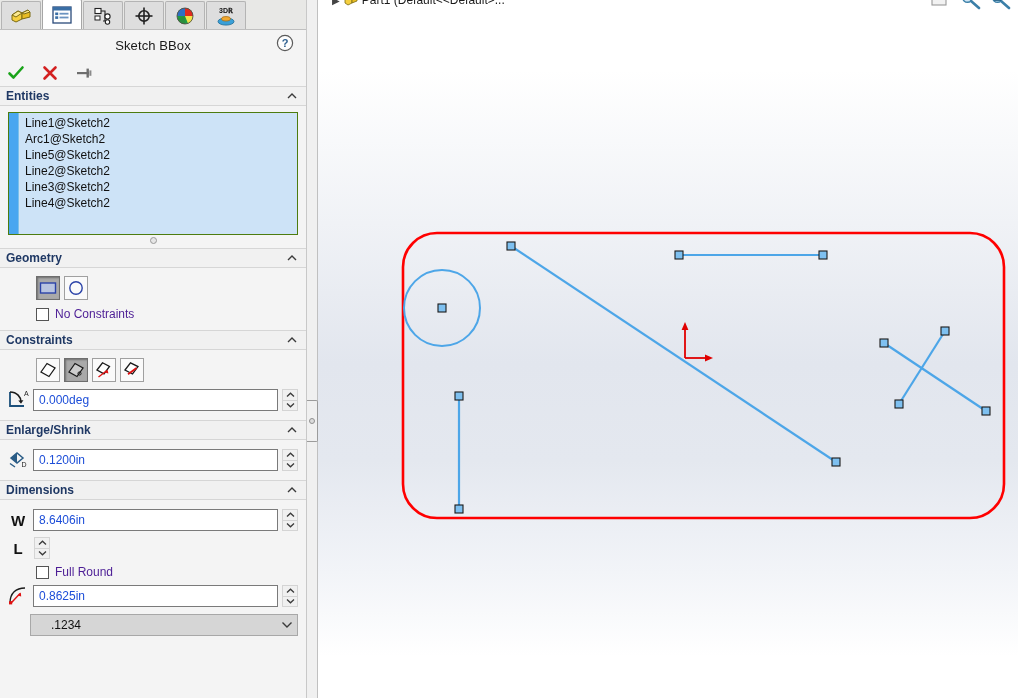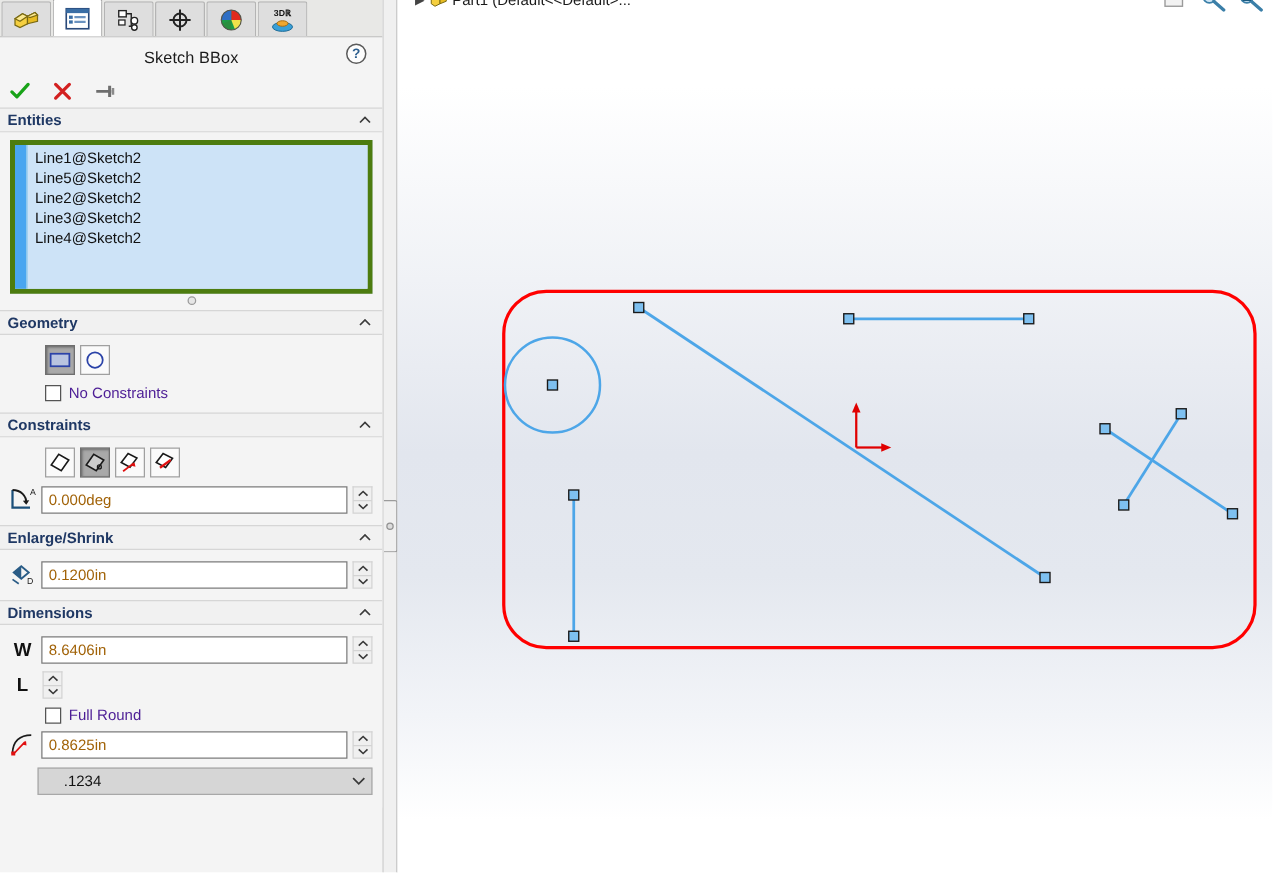--- a/index.html
+++ b/index.html
@@ -87,21 +87,21 @@
     flex: 1;
   }
   .chevron { width: 12px; height: 12px; }
 
   .section-body { background: #f4f4f4; padding: 6px 0; }
 
   
   #entities-body { padding: 6px 8px 2px 8px; position: relative; }
   #entities-listbox {
     display: flex;
-    border: 4px solid #4d7c0f;
+    border: 1px solid #4d7c0f;
     height: 123px;
     background: #cfe4f7;
   }
   #entities-accent { width: 9px; background: #49a6f0; flex: 0 0 9px; }
   #entities-list {
     flex: 1;
     background: #cde3f7;
     border-left: 1px solid #7cc0ea;
     padding: 2px 0 0 4px;
     overflow: hidden;
@@ -164,21 +164,21 @@
     display: flex; align-items: center; justify-content: center;
     flex: 0 0 24px;
   }
   .field-input {
     flex: 1;
     height: 22px;
     border: 1px solid #7a7a7a;
     background: #ffffff;
     font-family: "Liberation Sans", sans-serif;
     font-size: 12px;
-    color: #a16207;
+    color: #1d4ed8;
     padding: 0 5px;
     outline: none;
   }
   .spinner {
     width: 16px; height: 22px;
     display: flex; flex-direction: column;
     flex: 0 0 16px;
     margin-left: 1px;
   }
   .spin-half {
@@ -366,20 +366,21 @@
       <span class="title">Entities</span>
       <svg class="chevron" viewBox="0 0 12 12">
         <path d="M2 8 L6 4 L10 8" fill="none" stroke="#3b3b3b" stroke-width="1.4"></path>
       </svg>
     </div>
     <div class="section-body" id="entities-body">
       <div id="entities-listbox">
         <div id="entities-accent"></div>
         <div id="entities-list">
           <div class="entity-item">Line1@Sketch2</div>
+          <div class="entity-item">Arc1@Sketch2</div>
           <div class="entity-item">Line5@Sketch2</div>
           <div class="entity-item">Line2@Sketch2</div>
           <div class="entity-item">Line3@Sketch2</div>
           <div class="entity-item">Line4@Sketch2</div>
         </div>
       </div>
       <div id="entities-grip">
         <span class="grip-dot"></span>
       </div>
     </div>

